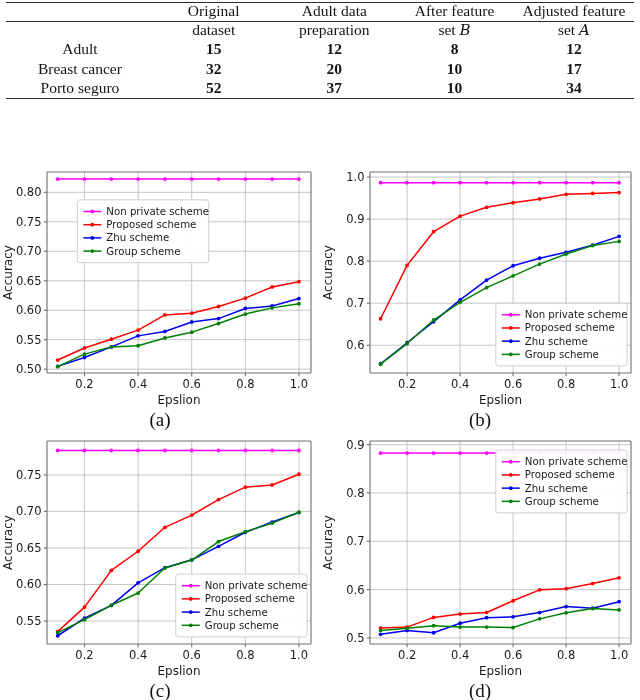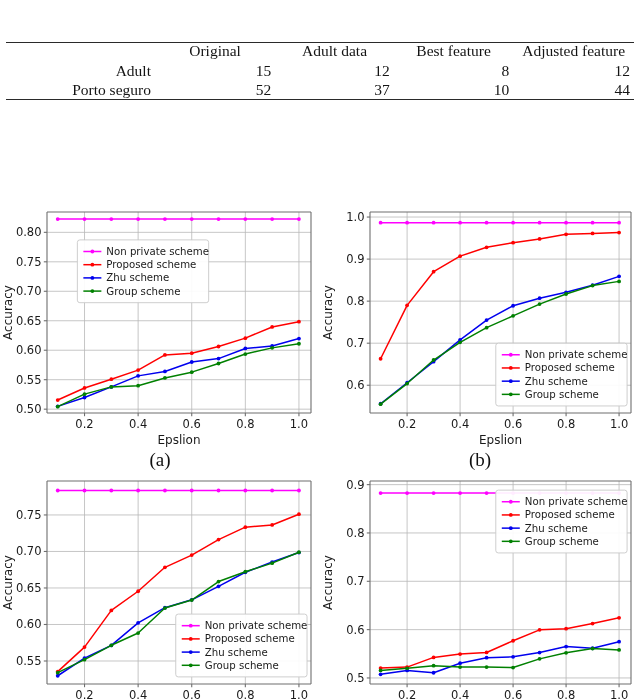--- a/index.html
+++ b/index.html
@@ -2,45 +2,45 @@
 <html><head>
 <meta charset="utf-8">
 <style>
   html, body {
     margin: 0; padding: 0;
     width: 640px; height: 700px;
     background: #ffffff;
     font-family: "Liberation Serif", serif;
     overflow: hidden;
   }
-  #page { position: relative; width: 640px; height: 509px; margin-top: 40px; }
+  #page { position: relative; width: 640px; height: 509px; }
 
   
   .table-wrap {
     position: absolute; left: 6px; top: 2px; width: 628px;
   }
   table.datatable {
     width: 100%; border-collapse: collapse;
     font-family: "Liberation Serif", serif;
     font-size: 15.5px; color: #141414;
   }
   table.datatable thead th {
     font-weight: normal; text-align: center;
     padding: 0 4px 1px 4px; line-height: 1.08;
     vertical-align: bottom;
   }
   .rule-top { border-top: 1.6px solid #2a2a2a; }
   .rule-mid { border-top: 1.2px solid #2a2a2a; }
   .rule-bot { border-bottom: 1.6px solid #2a2a2a; }
   table.datatable tbody td {
-    padding: 1px 4px; line-height: 1.12; text-align: right;
+    padding: 1px 4px; line-height: 1.12; text-align: center;
   }
   td.rowname { width: 152px; padding-left: 2px; }
   td.num, th.numh { width: 119px; }
-  td.num { text-align: left; padding-left: 10px; }
+  td.num { text-align: left; padding-left: 10px; font-weight: bold; }
   .cal { font-family: "DejaVu Serif", serif; font-style: italic; font-size: 15px; }
 
   
   .figgrid {
     position: absolute; left: 0; top: 158px;
     width: 640px; height: 542px;
     display: grid;
     grid-template-columns: 320px 320px;
     grid-template-rows: 271px 271px;
   }
@@ -62,38 +62,52 @@
 
 <div id="page">
 
   <div class="table-wrap">
     <table class="datatable">
       <thead>
         <tr class="rule-top">
           <th class="rowname"></th>
           <th class="numh">Original</th>
           <th class="numh">Adult data</th>
-          <th class="numh">Best feature</th>
+          <th class="numh">After feature</th>
           <th class="numh">Adjusted feature</th>
+        </tr>
+        <tr class="rule-mid">
+          <th class="rowname"></th>
+          <th class="numh">dataset</th>
+          <th class="numh">preparation</th>
+          <th class="numh"><span>set </span><span class="cal">B</span></th>
+          <th class="numh"><span>set </span><span class="cal">A</span></th>
         </tr>
       </thead>
       <tbody id="table-body">
           <tr>
             <td class="rowname">Adult</td>
             <td class="num">15</td>
             <td class="num">12</td>
             <td class="num">8</td>
             <td class="num">12</td>
           </tr>
+          <tr>
+            <td class="rowname">Breast cancer</td>
+            <td class="num">32</td>
+            <td class="num">20</td>
+            <td class="num">10</td>
+            <td class="num">17</td>
+          </tr>
           <tr class="rule-bot">
             <td class="rowname">Porto seguro</td>
             <td class="num">52</td>
             <td class="num">37</td>
             <td class="num">10</td>
-            <td class="num">44</td>
+            <td class="num">34</td>
           </tr>
         </tbody>
     </table>
   </div>
 
   <div class="figgrid">
     <div class="panel">
       <div id="plot-a">
           <svg width="320" height="271" viewBox="0 0 320 271">
             <rect x="47" y="14" width="264" height="201" fill="#ffffff"></rect>

